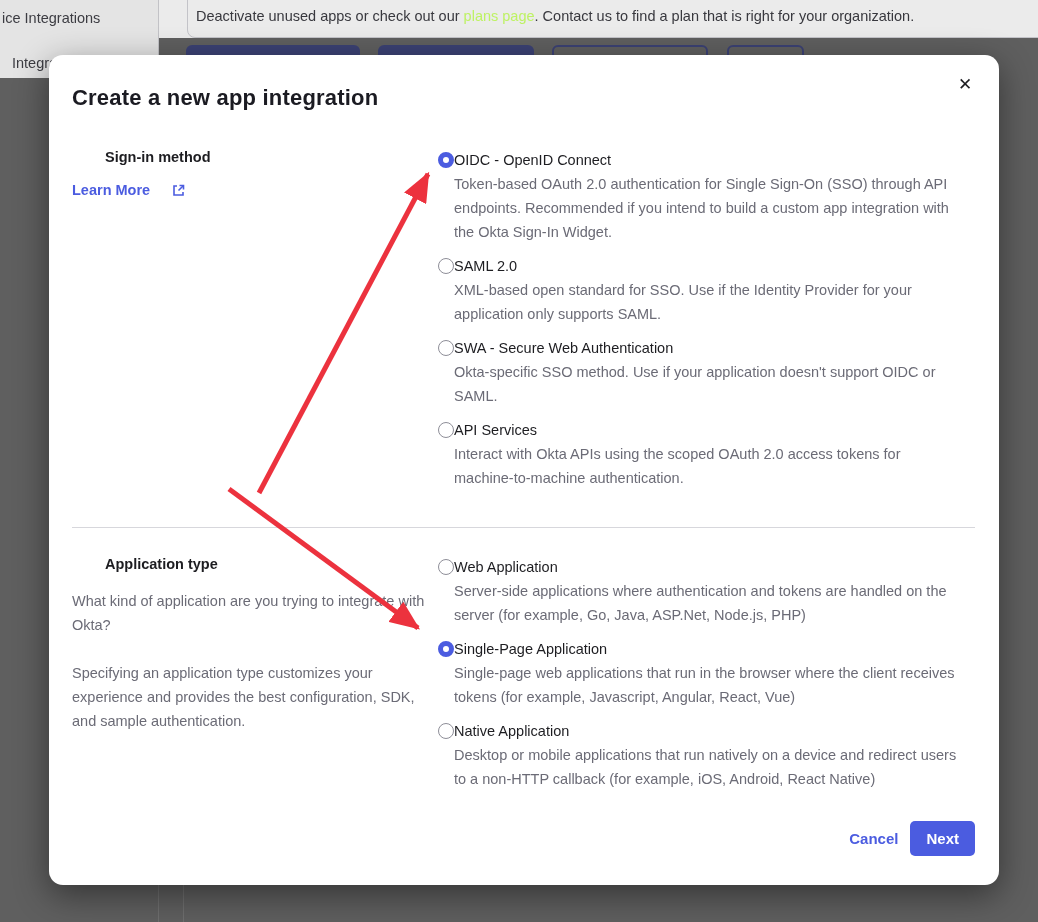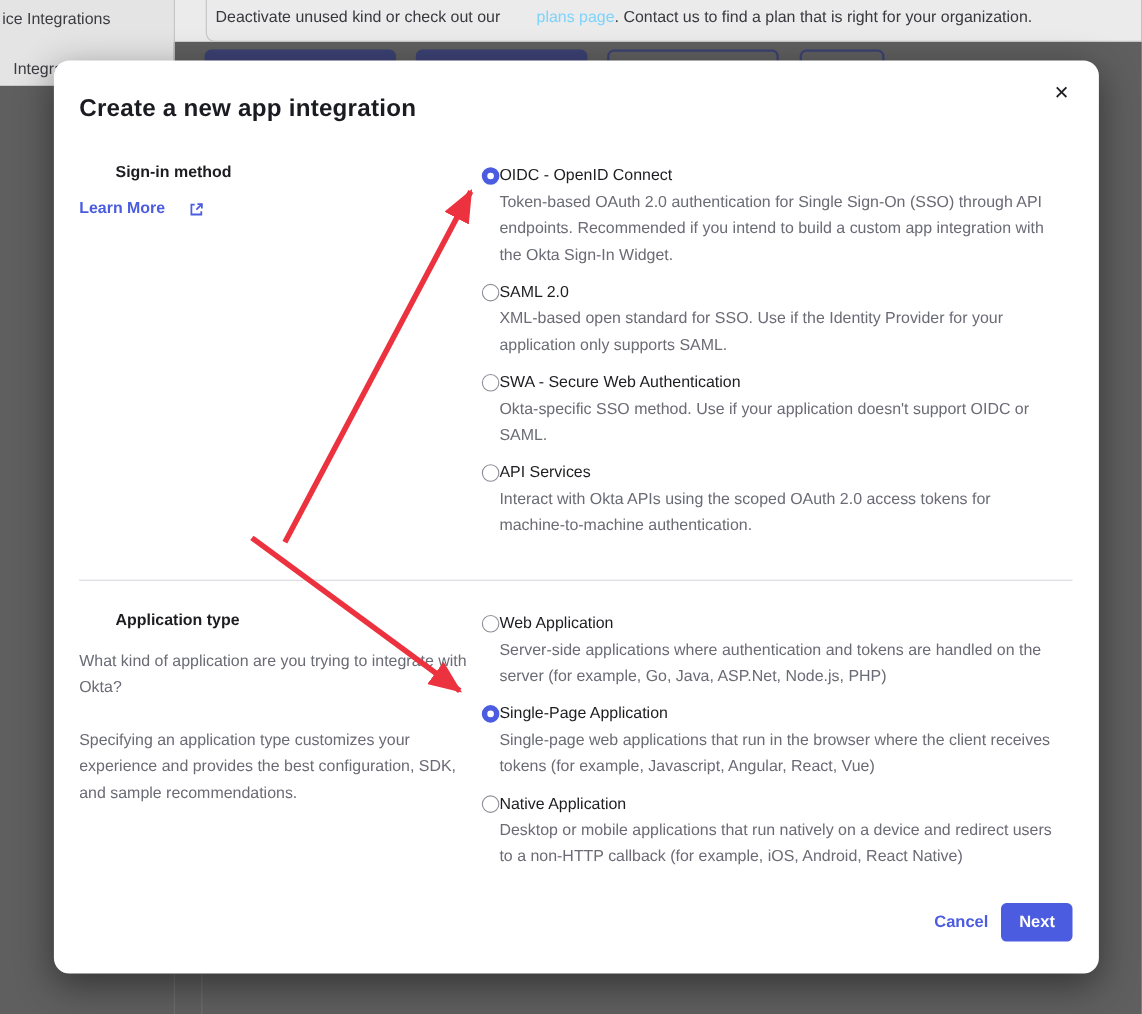--- a/index.html
+++ b/index.html
@@ -37,21 +37,21 @@
     position:absolute; left:183px; top:880px; width:1px; height:42px; background:#6f6f6f;
   }
   .bg-banner-border {
     position:absolute; left:187px; top:-12px; width:860px; height:50px;
     border:1px solid #c3c3c8; border-bottom-left-radius:8px;
   }
   .bg-banner-text {
     position:absolute; left:196px; top:8px; width:800px;
     font-size:14.5px; color:#38383e; white-space:nowrap;
   }
-  .bg-banner-text a { color:#7dd3fc; text-decoration:none;margin-left:29px; }
+  .bg-banner-text a { color:#bef264; text-decoration:none; }
   .bg-buttons { position:absolute; left:0; top:45px; width:1038px; height:20px; }
   .bg-btn { position:absolute; top:0; height:24px; border-radius:6px; }
   .bg-btn.filled  { background:#3b4173; }
   .bg-btn.outline { border:2px solid #3b4173; background:transparent; }
   .bg-btn.b1 { left:186px; width:174px; }
   .bg-btn.b2 { left:378px; width:156px; }
   .bg-btn.b3 { left:552px; width:156px; }
   .bg-btn.b4 { left:727px; width:77px;  }
 
   
@@ -137,21 +137,21 @@
 <div class="bg-top-strip"></div>
 <div class="bg-sidebar-top"></div>
 <div class="bg-sidebar-divider-top"></div>
 <div class="bg-sidebar-divider-bottom"></div>
 <div class="bg-content-divider-bottom"></div>
 <div class="bg-banner-border"></div>
 
 <div class="bg-sidebar-item-1">ice Integrations</div>
 <div class="bg-sidebar-item-2">Integra</div>
 
-<div class="bg-banner-text"><span>Deactivate unused kind or check out our </span><a href="#">plans page</a><span>. Contact us to find a plan that is right for your organization.</span></div>
+<div class="bg-banner-text"><span>Deactivate unused apps or check out our </span><a href="#">plans page</a><span>. Contact us to find a plan that is right for your organization.</span></div>
 
 <div class="bg-buttons">
   <div class="bg-btn filled b1"></div>
   <div class="bg-btn filled b2"></div>
   <div class="bg-btn outline b3"></div>
   <div class="bg-btn outline b4"></div>
 </div>
 
 <div class="modal">
 
@@ -199,21 +199,21 @@
       <span class="option-desc" style="display: block;">Interact with Okta APIs using the scoped OAuth 2.0 access tokens for machine-to-machine authentication.</span>
     </span>
   </div>
     </div>
 
   <div class="modal-divider"></div>
 
   <div class="section-label apptype-label">Application type</div>
 
   <p class="left-para apptype-p1">What kind of application are you trying to integrate with Okta?</p>
-  <p class="left-para apptype-p2">Specifying an application type customizes your experience and provides the best configuration, SDK, and sample recommendations.</p>
+  <p class="left-para apptype-p2">Specifying an application type customizes your experience and provides the best configuration, SDK, and sample authentication.</p>
 
   <div class="options apptype-options">
       <div class="option">
     <span class="radio unselected" role="radio" aria-checked="false"></span>
     <span class="option-text">
       <span class="option-title" style="display: block;">Web Application</span>
       <span class="option-desc" style="display: block;">Server-side applications where authentication and tokens are handled on the server (for example, Go, Java, ASP.Net, Node.js, PHP)</span>
     </span>
   </div>
       <div class="option">

